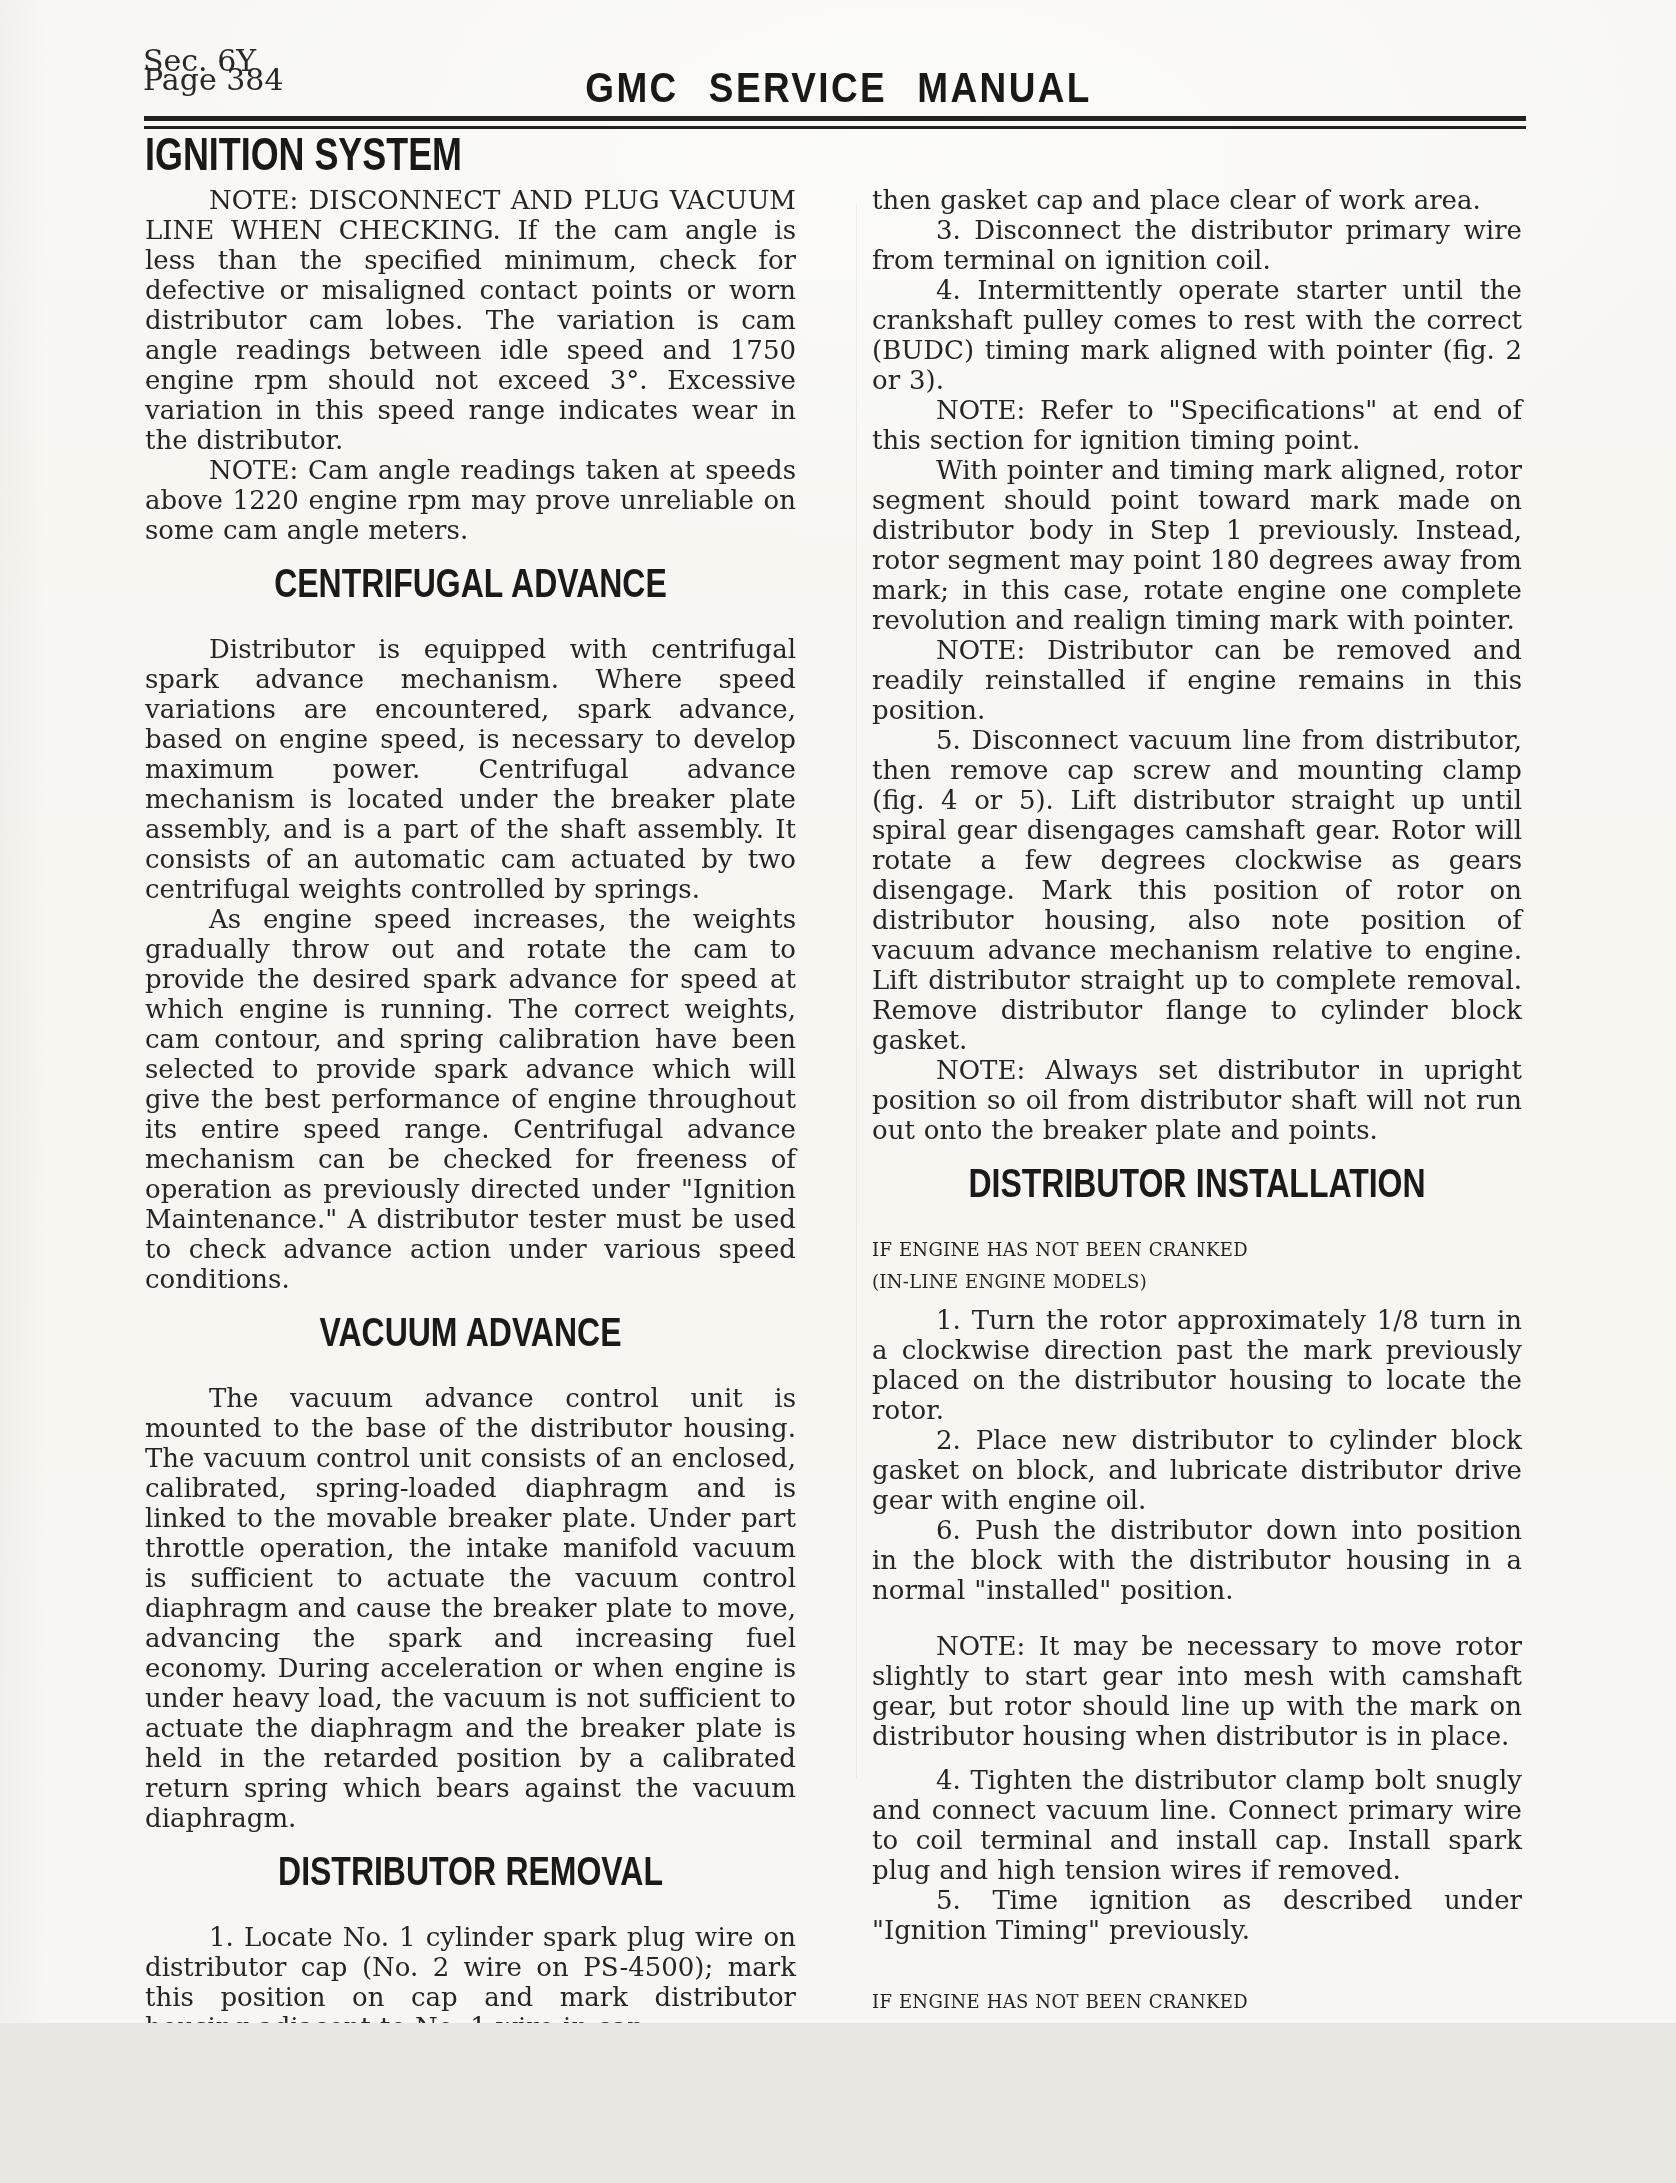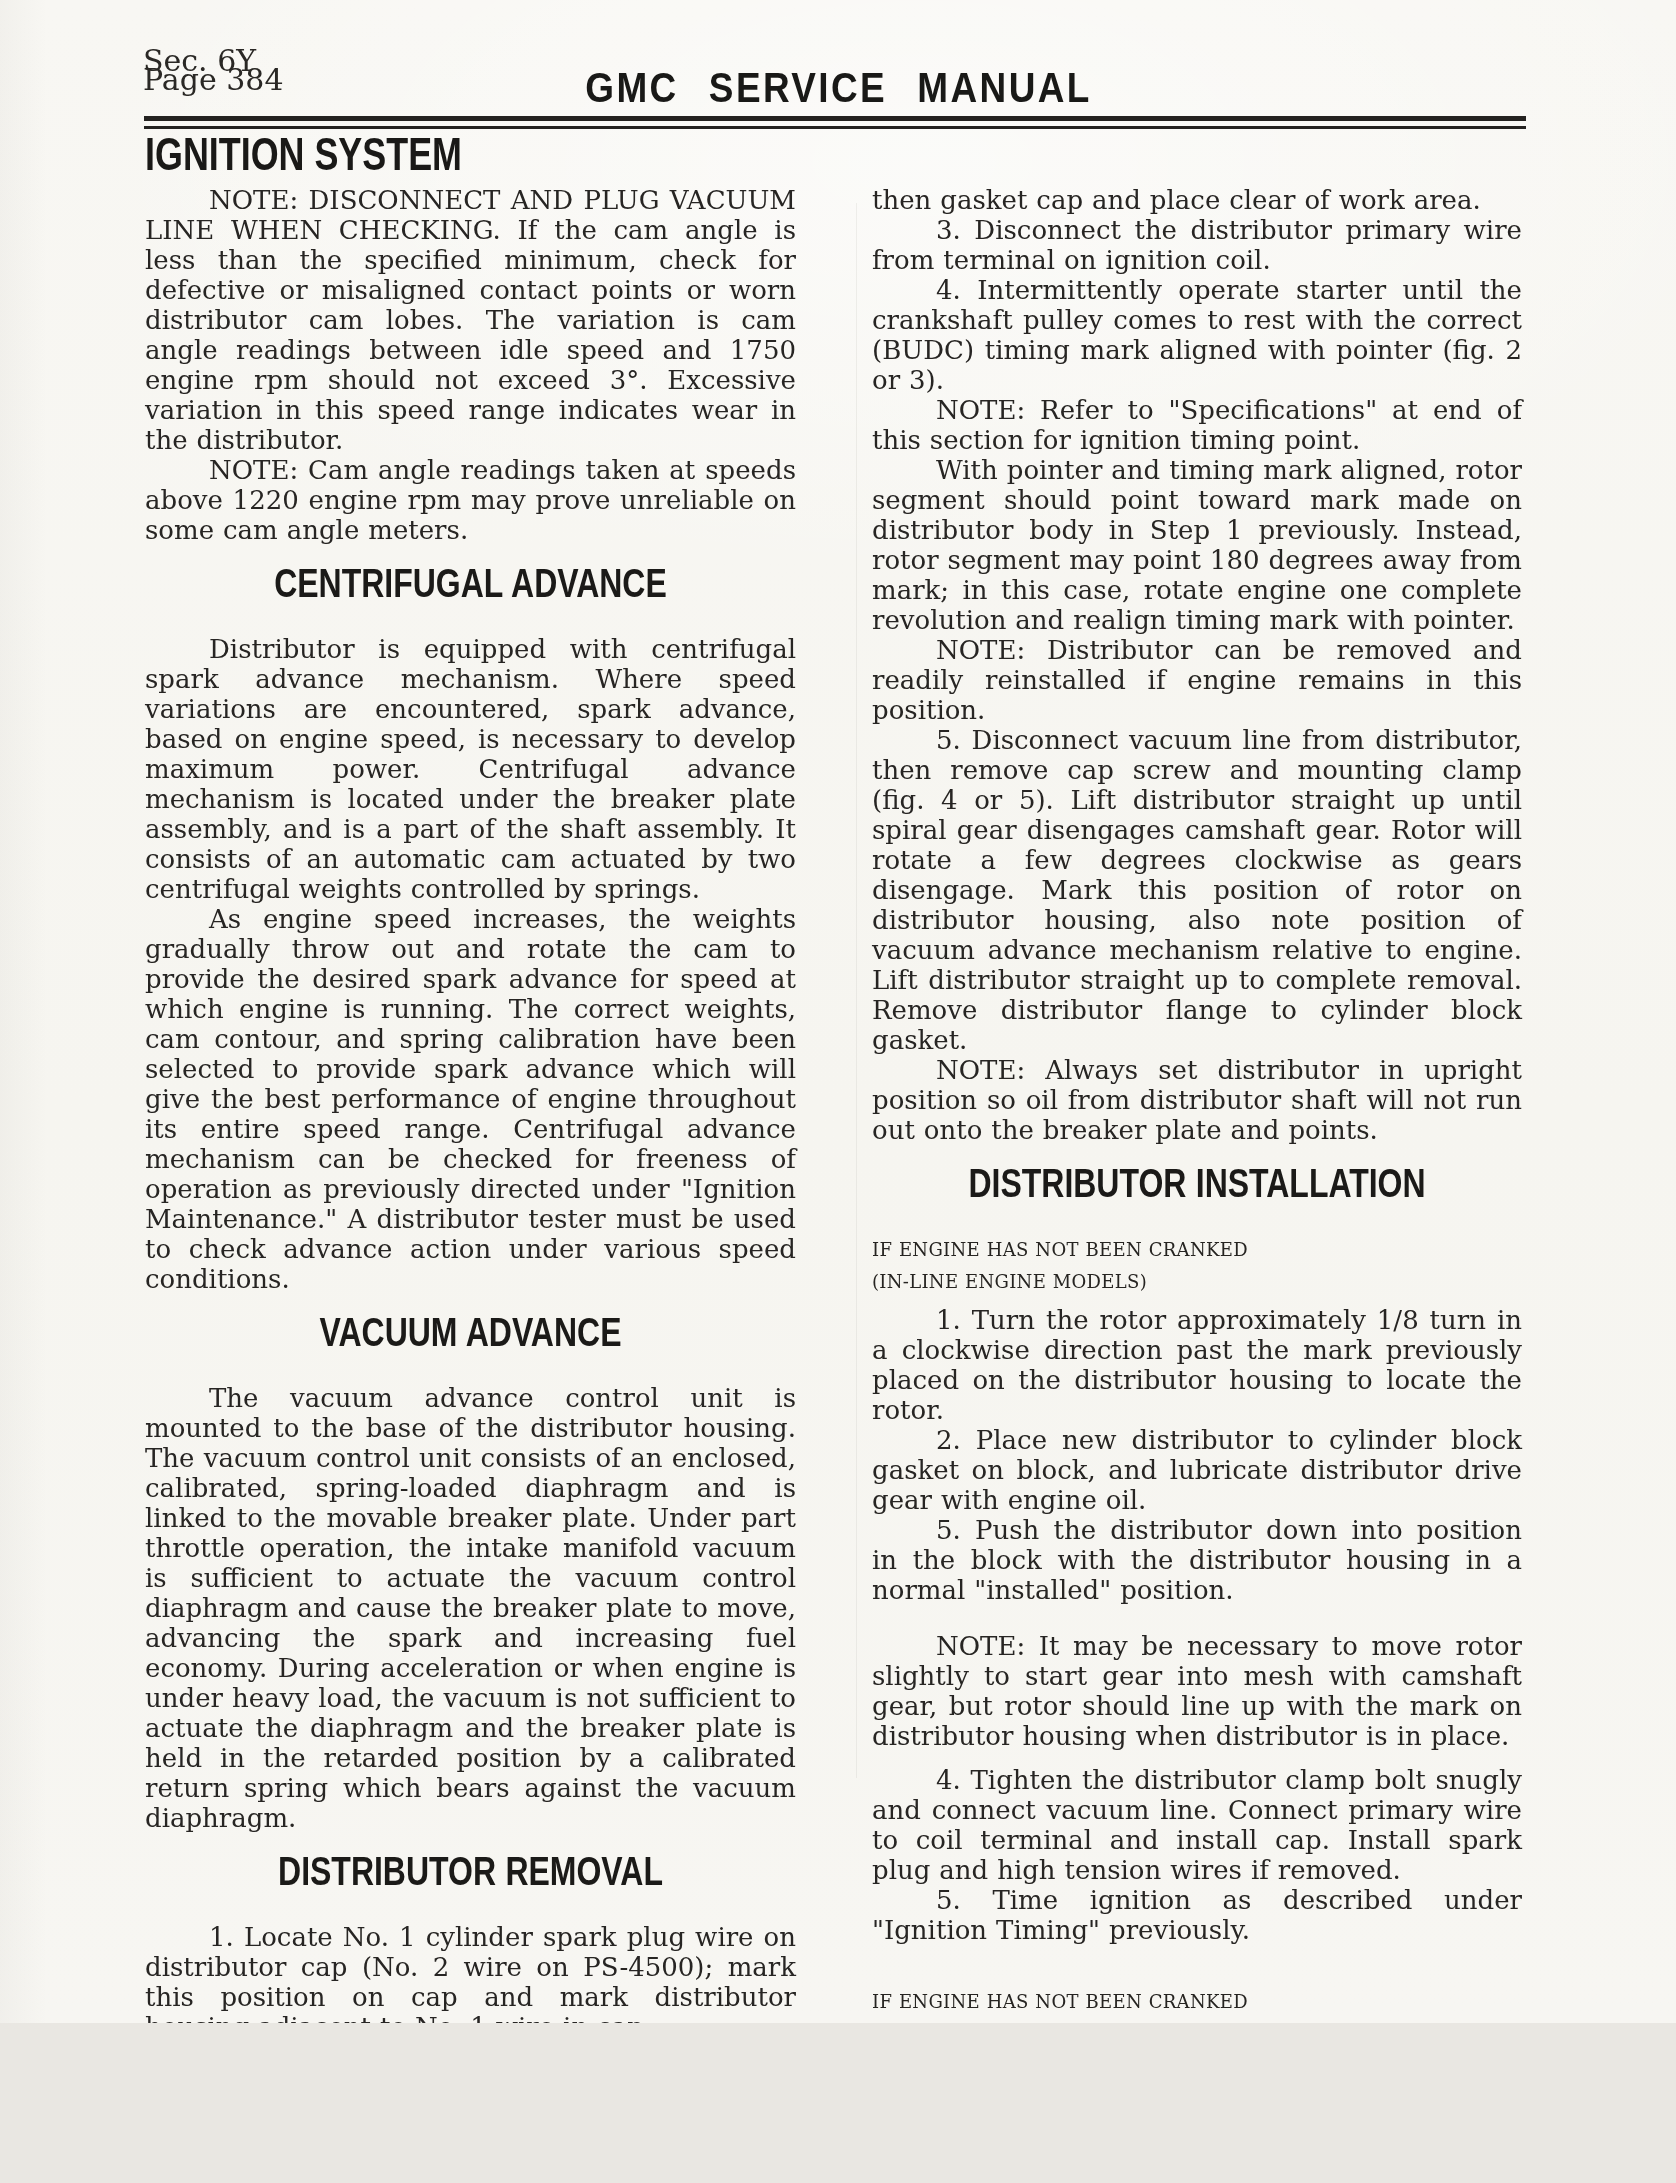--- a/index.html
+++ b/index.html
@@ -167,21 +167,21 @@
       <p class="para">NOTE: Refer to "Specifications" at end of this section for ignition timing point.</p>
       <p class="para">With pointer and timing mark aligned, rotor segment should point toward mark made on distributor body in Step 1 previously. Instead, rotor segment may point 180 degrees away from mark; in this case, rotate engine one complete revolution and realign timing mark with pointer.</p>
       <p class="para">NOTE: Distributor can be removed and readily reinstalled if engine remains in this position.</p>
       <p class="para">5. Disconnect vacuum line from distributor, then remove cap screw and mounting clamp (fig. 4 or 5). Lift distributor straight up until spiral gear disengages camshaft gear. Rotor will rotate a few degrees clockwise as gears disengage. Mark this position of rotor on distributor housing, also note position of vacuum advance mechanism relative to engine. Lift distributor straight up to complete removal. Remove distributor flange to cylinder block gasket.</p>
       <p class="para">NOTE: Always set distributor in upright position so oil from distributor shaft will not run out onto the breaker plate and points.</p>
       <h2 class="col-heading">DISTRIBUTOR INSTALLATION</h2>
       <h3 class="subheading">IF ENGINE HAS NOT BEEN CRANKED
 (IN-LINE ENGINE MODELS)</h3>
       <p class="para">1. Turn the rotor approximately 1/8 turn in a clockwise direction past the mark previously placed on the distributor housing to locate the rotor.</p>
       <p class="para">2. Place new distributor to cylinder block gasket on block, and lubricate distributor drive gear with engine oil.</p>
-      <p class="para">5. Push the distributor down into position in the block with the distributor housing in a normal "installed" position.</p>
+      <p class="para">6. Push the distributor down into position in the block with the distributor housing in a normal "installed" position.</p>
       <p class="para spaced">NOTE: It may be necessary to move rotor slightly to start gear into mesh with camshaft gear, but rotor should line up with the mark on distributor housing when distributor is in place.</p>
       <p class="para">4. Tighten the distributor clamp bolt snugly and connect vacuum line. Connect primary wire to coil terminal and install cap. Install spark plug and high tension wires if removed.</p>
       <p class="para">5. Time ignition as described under "Ignition Timing" previously.</p>
       <h3 class="subheading spaced">IF ENGINE HAS NOT BEEN CRANKED
 (V-6 ENGINE MODELS)</h3>
       <p class="para">1. If distributor is new, No. 1 firing position can be determined by the mark made on the old</p>
     </div>
 </div>
 
 

